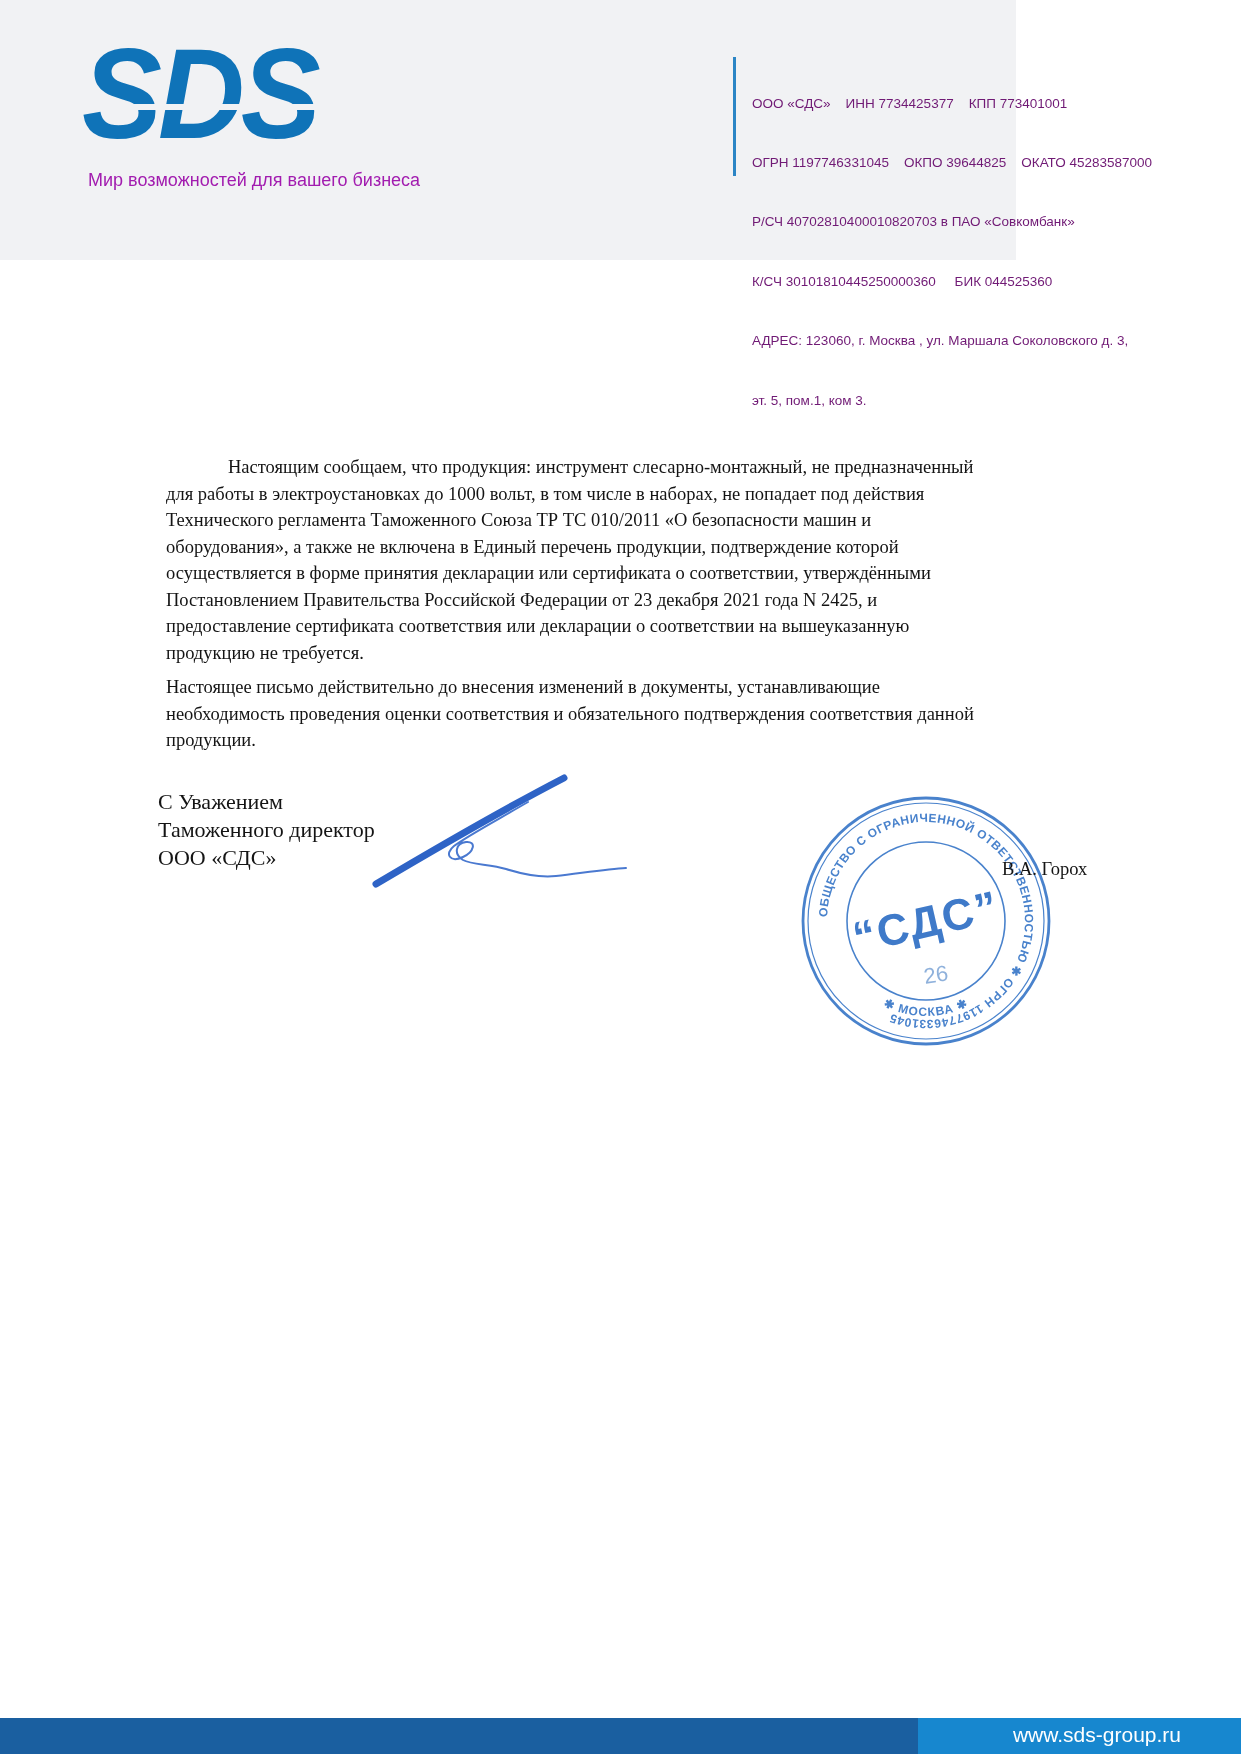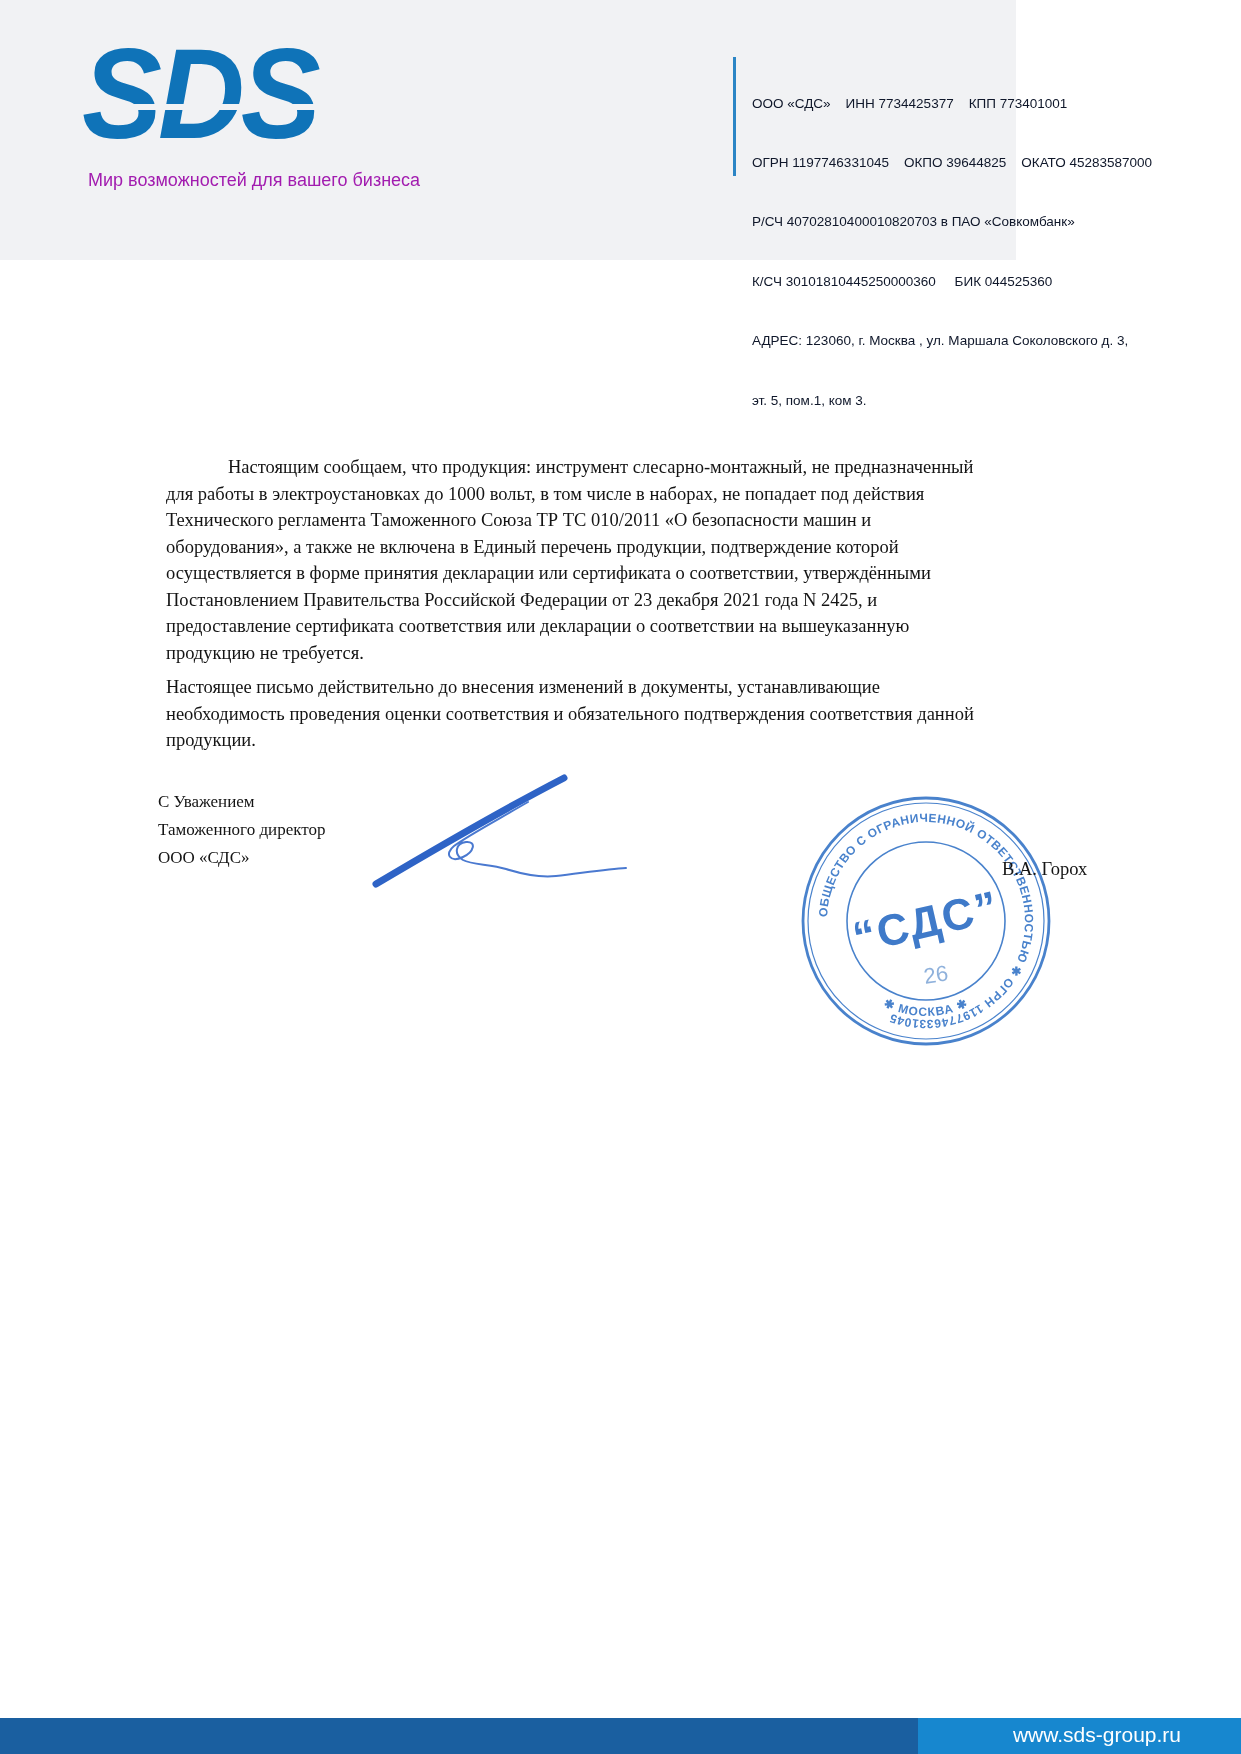--- a/index.html
+++ b/index.html
@@ -18,37 +18,37 @@
   }
   .logo-stripe { position:absolute; left:78px; top:104px; width:280px; height:6px; background:#f1f2f4; }
   .tagline {
     position:absolute; left:88px; top:158px;
     font-family:"Liberation Sans", sans-serif; font-size:18px; color:#a21caf;margin-top:12px;
   }
   .details-rule { position:absolute; left:733px; top:57px; width:3px; height:119px; background:#2b85c5; }
   .details {
     position:absolute; left:752px; top:54px;
     font-family:"Liberation Sans", sans-serif; font-size:13.5px; line-height:19.8px;
-    color:#0f172a; white-space:pre;
+    color:#701a75; white-space:pre;
   }
   
   .ref {
     position:absolute; top:281px; right:101px; text-align:right;
     font-size:19.5px; line-height:29px;
   }
   
   .title {
     position:absolute; left:170px; top:396px; width:860px; text-align:center;
     font-size:19.5px;
   }
   .body-text { position:absolute; left:158px; top:446px; width:845px; font-size:18.5px; line-height:26.5px; }
   .body-text p { margin:8px; }
   .body-text p.indent { text-indent:62px; }
   
-  .signoff { position:absolute; left:158px; top:788px; font-size:17px; line-height:28px; z-index:3; }
+  .signoff { position:absolute; left:158px; top:788px; font-size:22px; line-height:28px; z-index:3; }
   .director-name { position:absolute; left:1002px; top:843px; font-size:18.5px; z-index:3;margin-top:16px; }
   
   .signature { position:absolute; left:360px; top:772px; z-index:2; }
   .stamp { position:absolute; left:795px; top:790px; opacity:0.92; z-index:1; }
   .stamp text { font-family:"Liberation Sans", sans-serif; }
   
   .footer-dark { position:absolute; left:0; top:1718px; width:918px; height:36px; background:#1a5fa0; }
   .footer-light { position:absolute; left:918px; top:1718px; width:323px; height:36px; background:#1787cf; }
   .footer-url {
     position:absolute; right:60px; top:5px; color:#ffffff;

